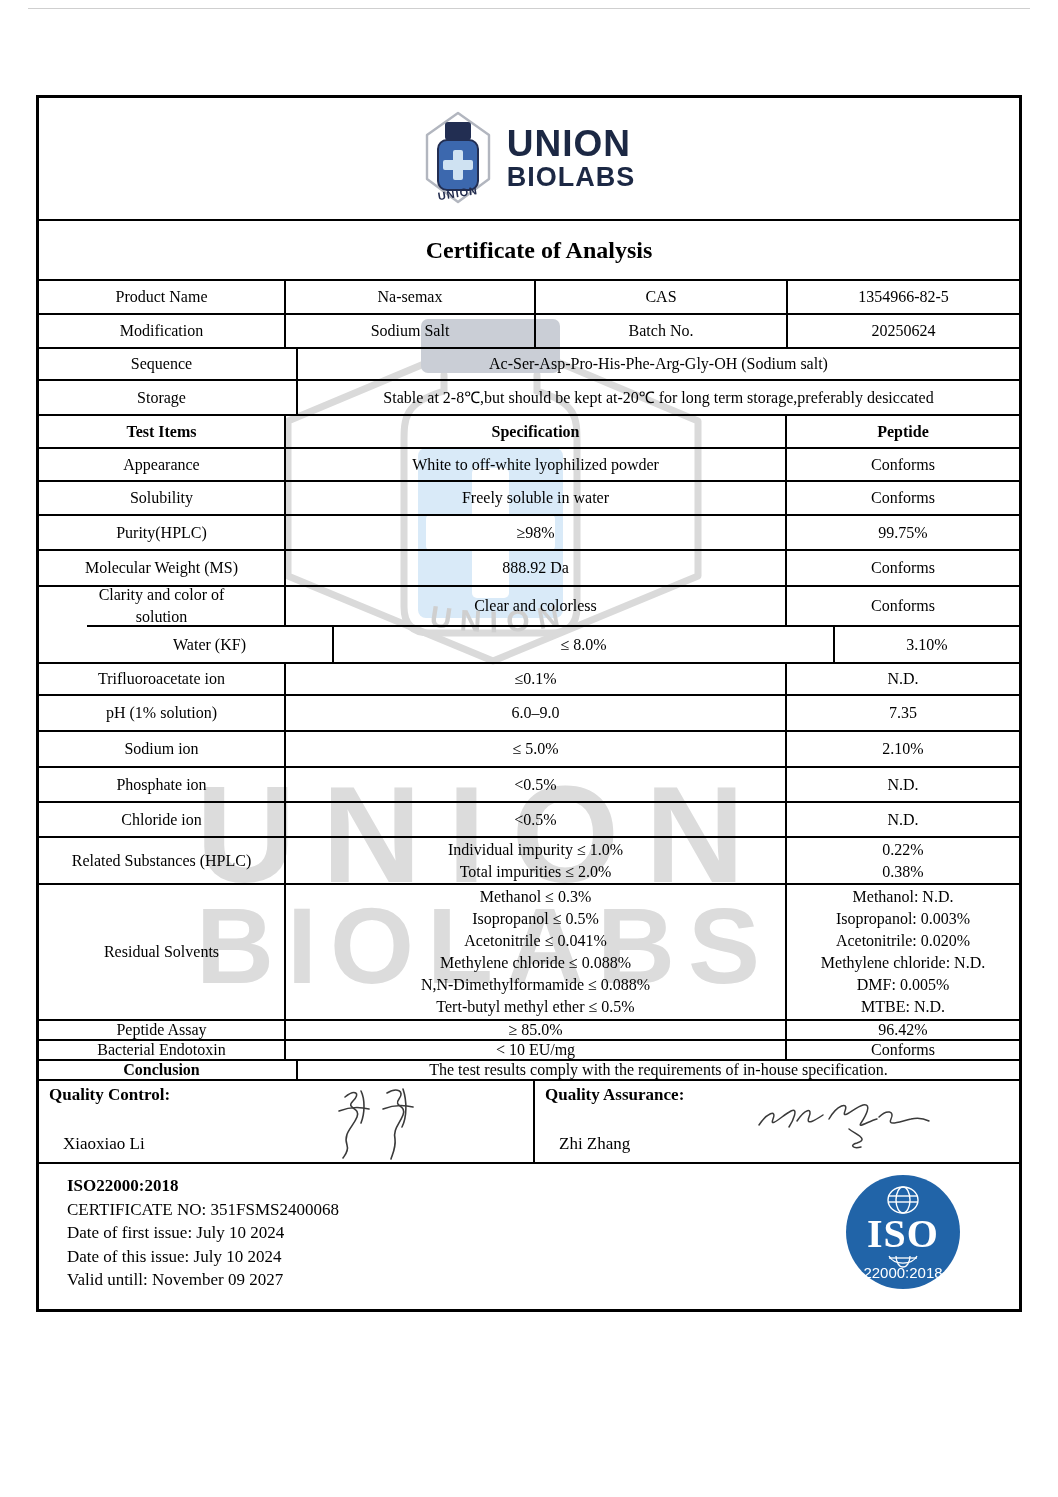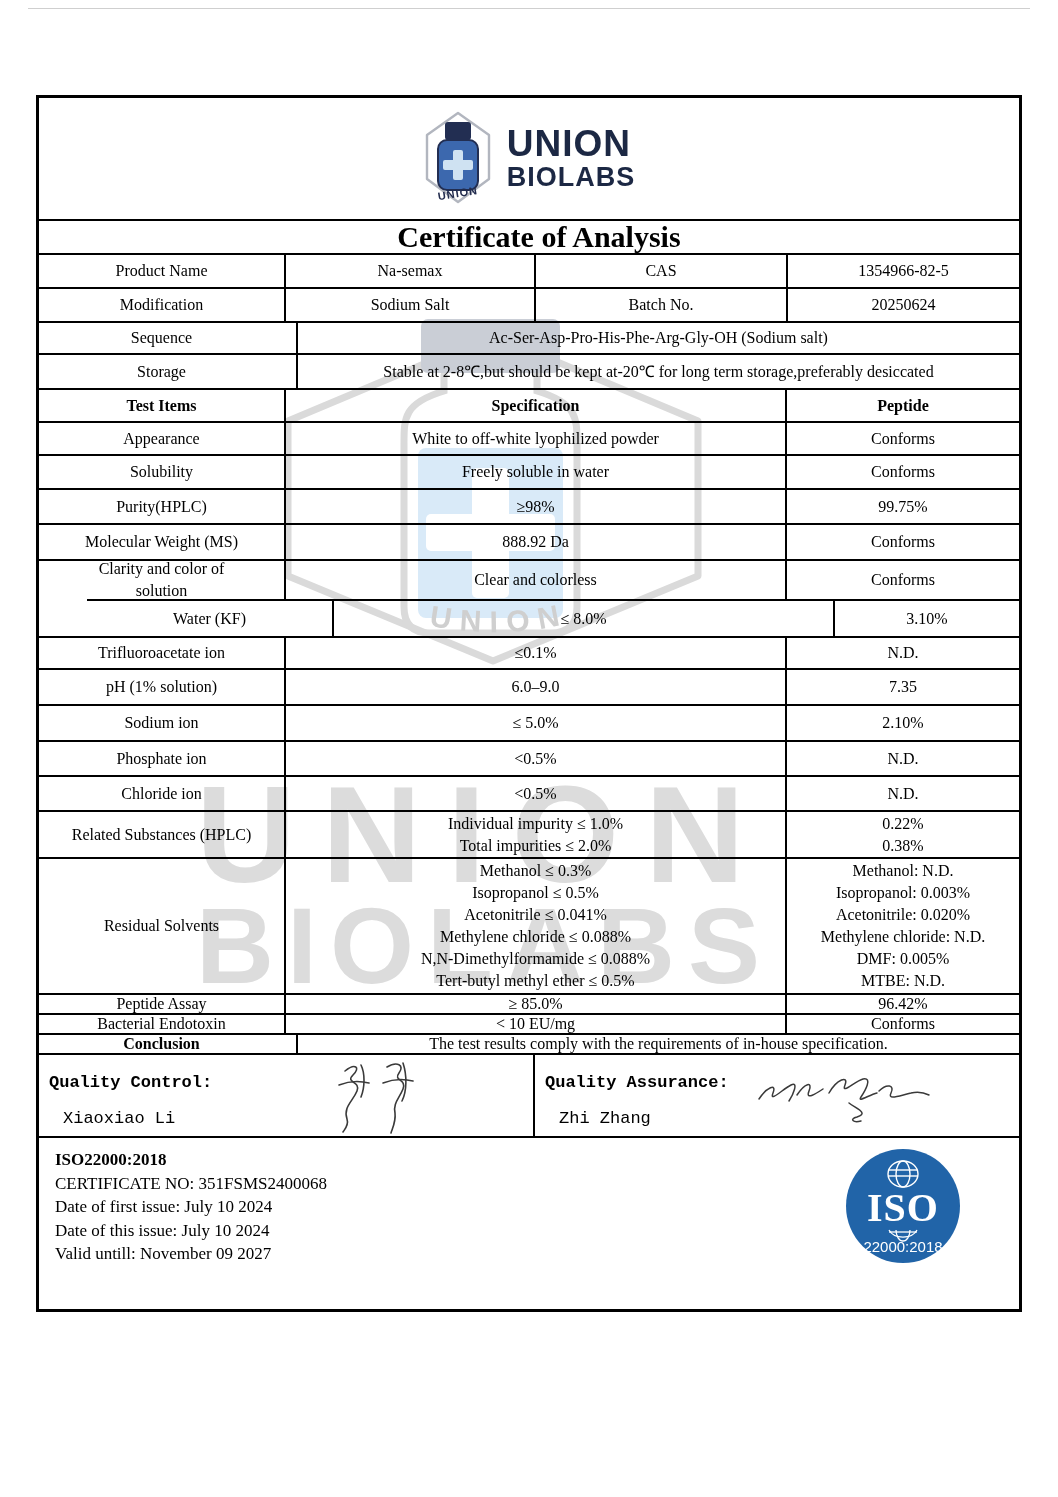--- a/index.html
+++ b/index.html
@@ -31,34 +31,34 @@
   .h34{height:34px;} .h32{height:32px;} .h35{height:35px;} .h33{height:33px;}
   .h36{height:36px;} .h40{height:40px;} .h37{height:37px;margin-left:48px;} .h47{height:47px;}
   .h136{height:136px;} .h31{height:20px;}
 
   
   .logo-row { display:flex; align-items:center; justify-content:center; height:121px; }
   .wordmark { margin-left:14px; font-family:"Liberation Sans", sans-serif; font-weight:bold; color:#1c2844; }
   .wordmark .l1 { font-size:37px; line-height:38px; letter-spacing:1px; }
   .wordmark .l2 { font-size:27px; line-height:29px; letter-spacing:1px; }
 
-  .title-row { display:flex; align-items:center; justify-content:center; height:34px;
-               font-size:30px; font-weight:bold;padding-left:20px; }
+  .title-row { display:flex; align-items:center; justify-content:center; height:60px;
+               font-size:24px; font-weight:bold;padding-left:20px; }
 
   
   .sig-row { display:grid; grid-template-columns:494px auto; border-top:2px solid #000; height:83px; }
-  .sig-cell { position:relative; padding:18px 10px;font-family:Liberation Mono, monospace; }
+  .sig-cell { position:relative; padding:4px 10px; }
   .sig-cell + .sig-cell { border-left:2px solid #000; }
   .sig-label { font-size:17px; font-weight:bold; }
   .sig-name  { position:absolute; left:24px; bottom:8px; font-size:17px; }
   .sig-scribble { position:absolute; }
 
   
   .iso-row { position:relative; border-top:2px solid #000; height:134px; }
-  .iso-text { position:absolute; left:16px; top:10px; font-size:17px; line-height:23.5px; }
+  .iso-text { position:absolute; left:28px; top:10px; font-size:17px; line-height:23.5px; }
   .iso-text .first { font-weight:bold; }
   .iso-badge { position:absolute; left:806px; top:10px; }
 </style>
 </head>
 <body>
 
 <div class="page">
   <div class="topline"></div>
 
   <svg class="wm" style="left:284px; top:333px; overflow:visible;" width="418" height="330" viewBox="0 0 418 330">

